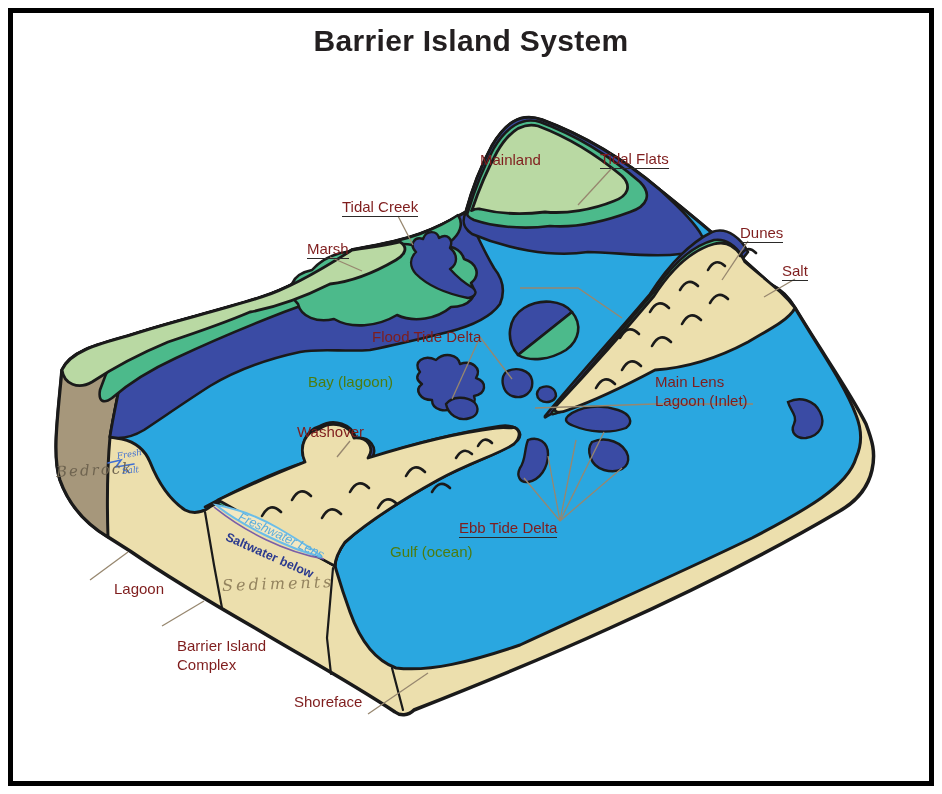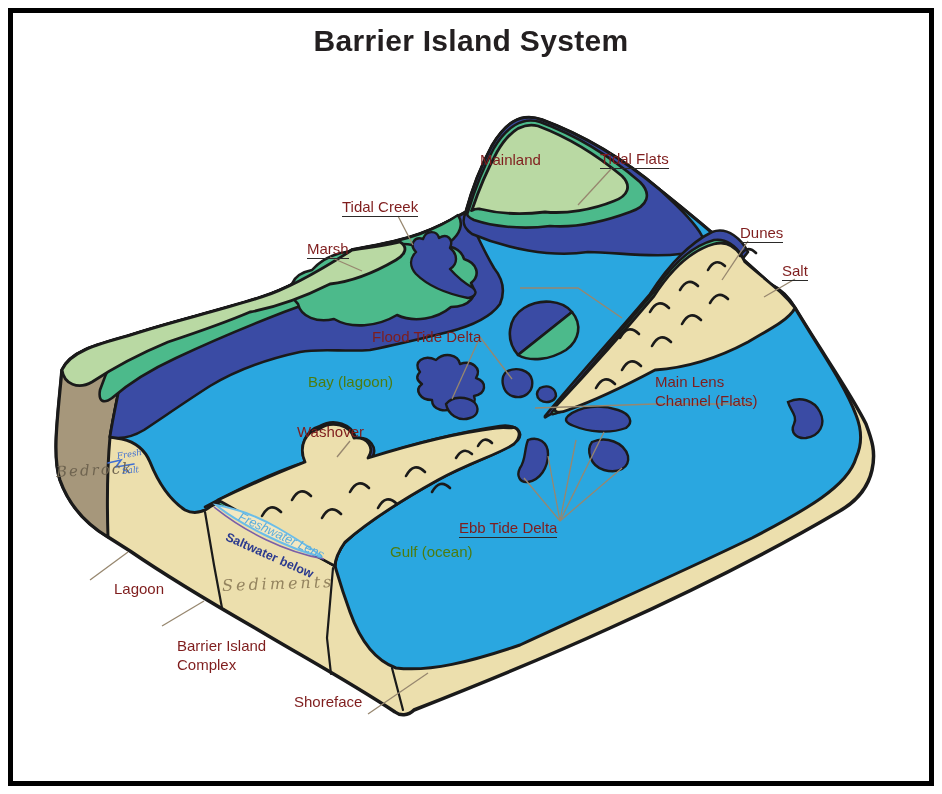--- a/index.html
+++ b/index.html
@@ -216,21 +216,21 @@
 
   <div class="lbl" style="left:782px;top:261px;">
     <span class="u">Salt</span></div>
 
   <div class="lbl" style="left:372px;top:327px;">Flood Tide Delta</div>
 
   <div class="lbl blue" style="left:308px;top:372px;">Bay (lagoon)</div>
 
   <div class="lbl" style="left:655px;top:372px;">
     <div>Main Lens</div>
-    <div>Channel (Flats)</div>
+    <div>Lagoon (Inlet)</div>
   </div>
 
   <div class="lbl" style="left:297px;top:422px;">Washover</div>
 
   <div class="lbl" style="left:459px;top:502px;margin-top:16px;">
     <span class="u">Ebb Tide Delta</span></div>
 
   <div class="lbl blue" style="left:390px;top:542px;text-align:center;">Gulf (ocean)</div>
 
   <div class="lbl hand" style="left:56px;top:461px;font-size:15px;color:#6f6450;letter-spacing:2px;transform:rotate(-3deg);">Bedrock</div>

